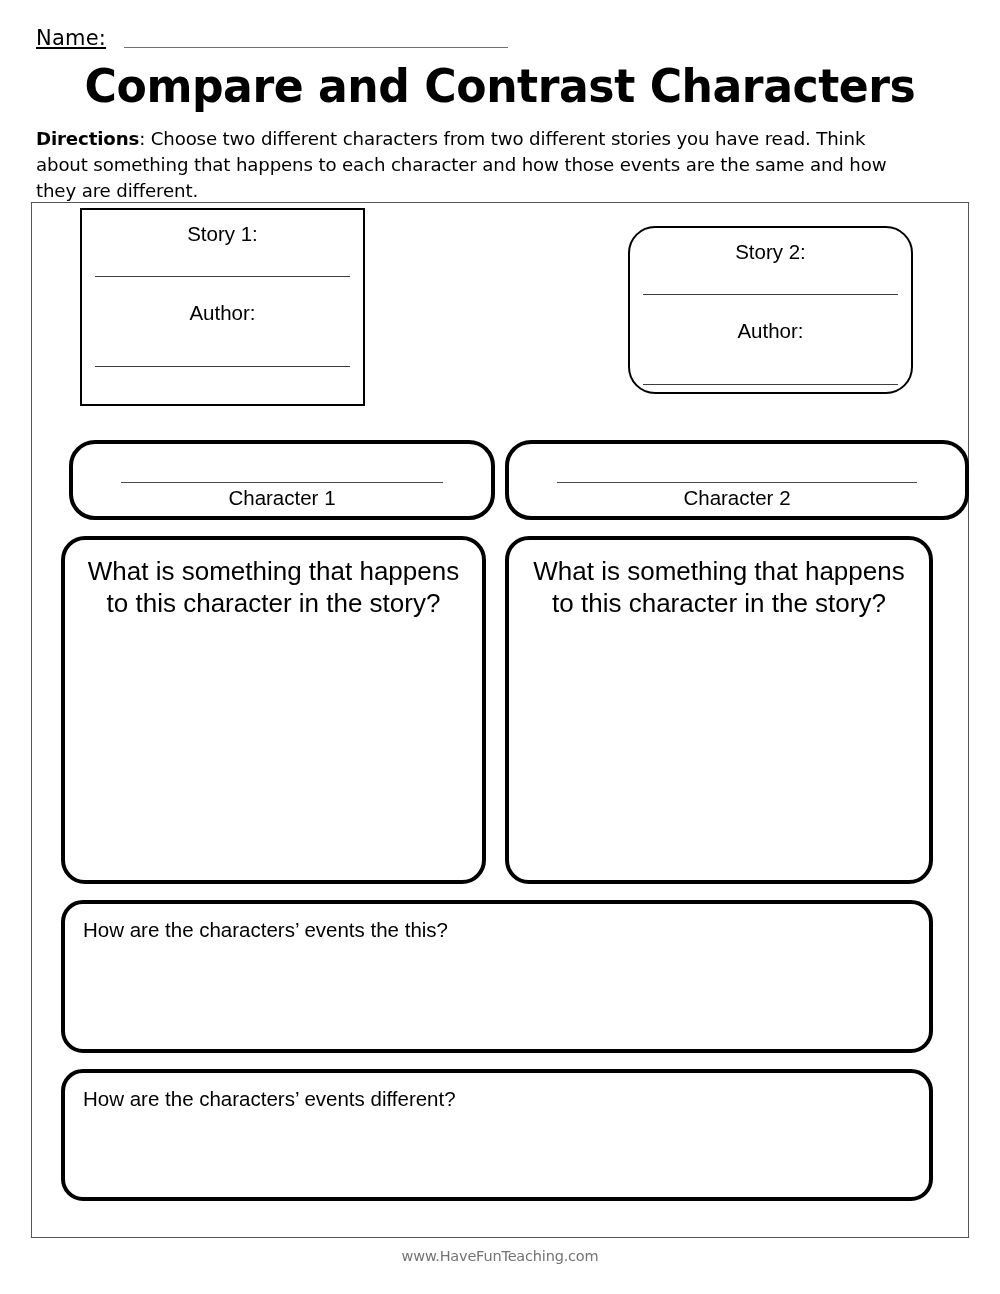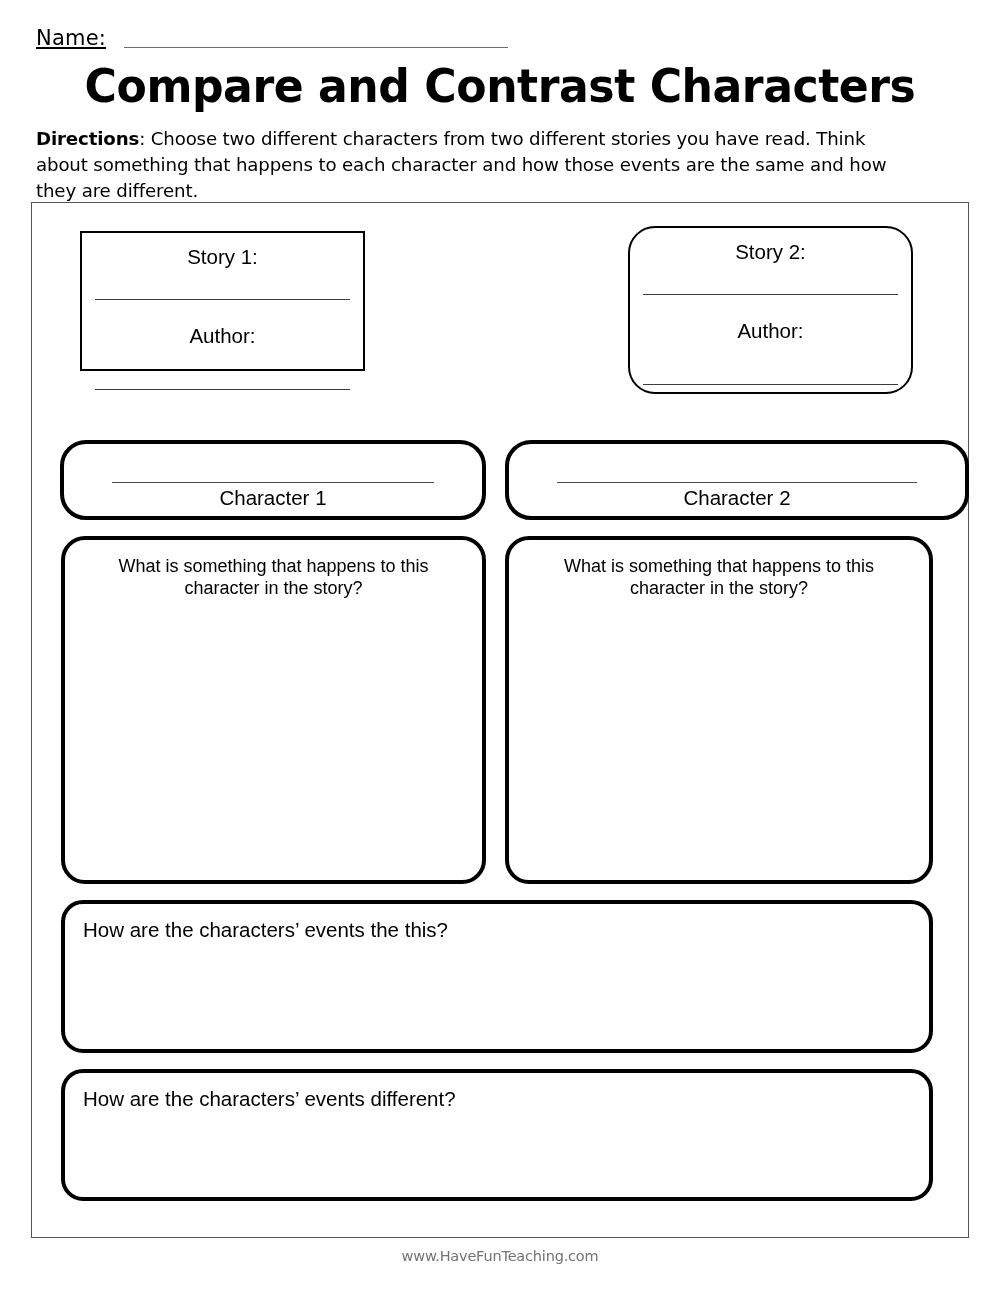--- a/index.html
+++ b/index.html
@@ -77,21 +77,21 @@
     box-sizing: border-box;
   }
 
   
   .story-box {
     position: absolute;
     border: 2.4px solid #000000;
     box-sizing: border-box;
     background: #ffffff;
   }
-  .story-1 { left: 80px;  top: 231px; width: 285px; height: 140px; }
+  .story-1 { left: 80px;  top: 208px; width: 285px; height: 198px; }
   .story-2 { left: 628px; top: 226px; width: 285px; height: 168px; border-radius: 27px; }
 
   .story-heading {
     position: absolute;
     left: 0; right: 0;
     text-align: center;
     font-size: 20.5px;
     line-height: 1;
   }
   .story-heading.t1 { top: 14px; }
@@ -110,21 +110,21 @@
   
   .rbox {
     position: absolute;
     border: 4px solid #000000;
     border-radius: 26px;
     box-sizing: border-box;
     background: #ffffff;
   }
 
   .char-box { height: 80px; border-radius: 26px; }
-  .char-1 { left: 60px;  top: 440px; width: 426px; text-decoration: underline; }
+  .char-1 { left: 69px;  top: 440px; width: 426px; text-decoration: underline; }
   .char-2 { left: 505px; top: 440px; width: 464px; }
 
   .char-rule {
     position: absolute;
     left: 48px;
     right: 48px;
     top: 38px;
     height: 0;
     border-bottom: 1.5px solid #4a4a4a;
   }
@@ -140,21 +140,21 @@
   .q-box { top: 536px; height: 348px; border-radius: 24px; }
   .q-1 { left: 61px;  width: 425px; }
   .q-2 { left: 505px; width: 428px; }
 
   .q-prompt {
     position: absolute;
     left: 22px;
     right: 22px;
     top: 16px;
     text-align: center;
-    font-size: 18px;
+    font-size: 26px;
     line-height: 1.22;
   }
 
   .wide-box { left: 61px; width: 872px; border-radius: 22px; }
   .same-box { top: 900px;  height: 153px; }
   .diff-box { top: 1069px; height: 132px; padding-left: 42px; }
 
   .wide-prompt {
     position: absolute;
     left: 18px;

